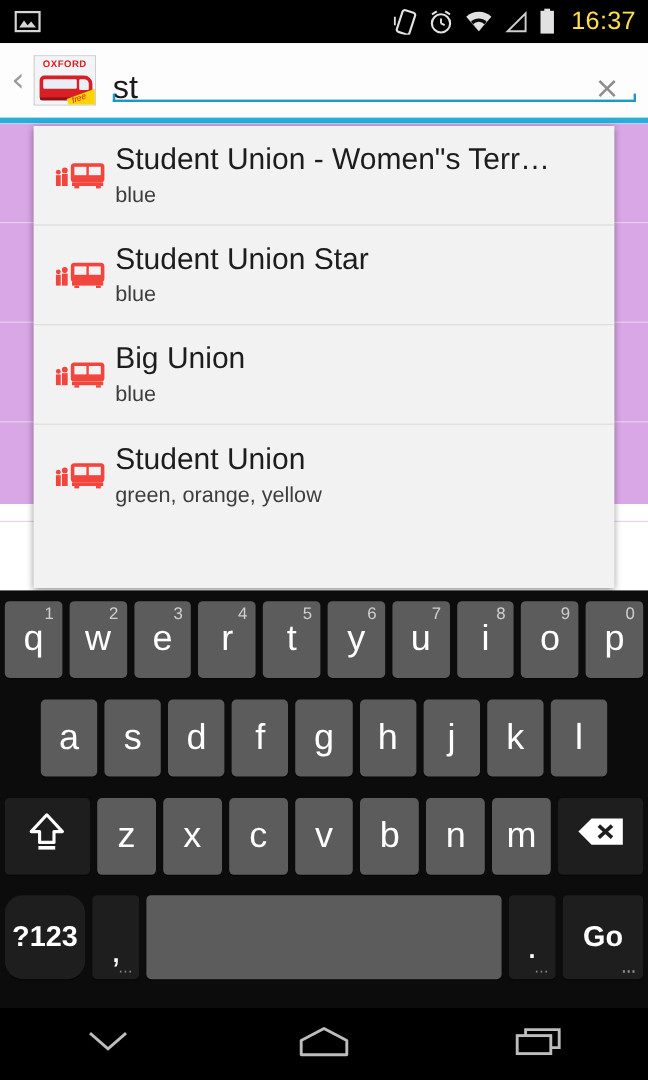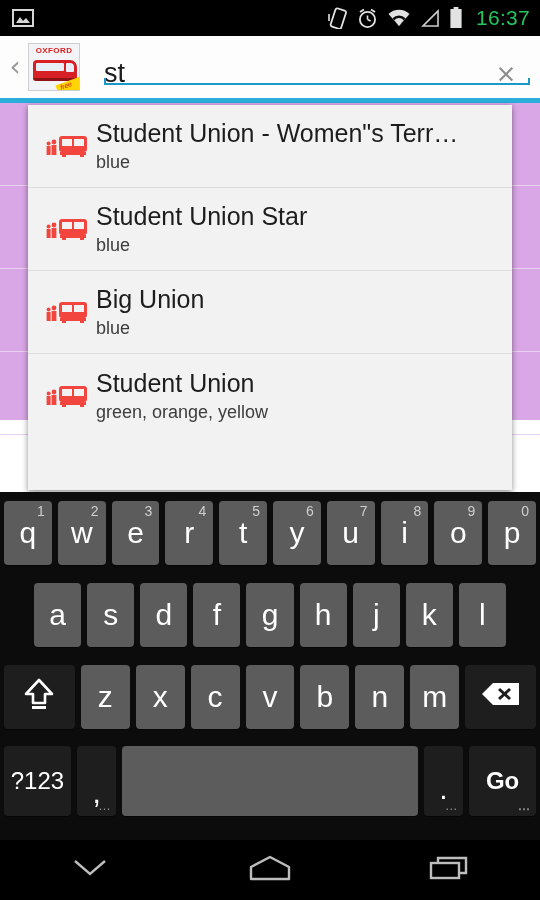--- a/index.html
+++ b/index.html
@@ -13,34 +13,34 @@
   .screen { position:relative; width:540px; height:900px; background:#fff; }
 
   
   .statusbar {
     position:absolute; top:0; left:0; width:540px; height:36px;
     background:#000; display:flex; align-items:center;
     padding:0 10px 0 12px;
   }
   .sb-left { display:flex; align-items:center; gap:8px; }
   .sb-right { margin-left:auto; display:flex; align-items:center; gap:9px; }
-  .sb-clock { color:#22c55e; font-size:21px; letter-spacing:0.3px; margin-left:4px; }
+  .sb-clock { color:#fde047; font-size:21px; letter-spacing:0.3px; margin-left:4px; }
   .sb-ico { display:block; }
 
   
   .appbar {
     position:absolute; top:36px; left:0; width:540px; height:62px;
     background:#fdfdfd; display:flex; align-items:center;
   }
   .back-chev {
     width:26px; margin-left:2px; text-align:center; color:#9a9a9a;
     font-size:28px; line-height:1; font-family:"DejaVu Sans", sans-serif;
   }
   .app-icon {
-    width:52px; height:48px; margin-left:0px; position:relative;
+    width:52px; height:42px; margin-left:0px; position:relative;
     background:#fff; border:1px solid #cfcfcf; overflow:hidden; flex:none;
   }
   .app-icon .ox-label {
     position:absolute; top:2px; left:0; width:100%; text-align:center;
     color:#e01b1b; font-size:8px; font-weight:bold; letter-spacing:0.4px;
   }
   .app-icon .ox-sky { position:absolute; inset:0; background:#f2f4f7; }
   .app-icon .ox-bus {
     position:absolute; left:4px; top:16px; width:44px; height:21px;
     background:#d81f26; border-radius:4px 7px 3px 3px;
@@ -55,21 +55,21 @@
     background:#e7eef5; border-radius:1px 4px 1px 1px;
   }
   .app-icon .ox-free {
     position:absolute; right:-8px; bottom:-4px; width:30px; height:14px;
     background:#ffd400; transform:rotate(-20deg);
   }
   .app-icon .ox-free-t {
     position:absolute; right:0px; bottom:1px; width:26px; text-align:center;
     color:#c22; font-size:7px; transform:rotate(-20deg); font-style:italic;
   }
-  .searchwrap { position:relative; flex:1; height:50px; margin-left:24px; padding-right:10px; }
+  .searchwrap { position:relative; flex:1; height:50px; margin-left:14px; padding-right:10px; }
   .search-input {
     position:absolute; left:0; top:14px; width:calc(100% - 58px); height:34px;
     border:none; outline:none; background:transparent;
     font-size:27px; color:#1b1b1b; font-family:"Liberation Sans", sans-serif;
   }
   .search-underline {
     position:absolute; left:0; bottom:7px; width:calc(100% - 10px); height:2px;
     background:#1b98c9;
   }
   .search-underline:before, .search-underline:after {
@@ -142,21 +142,21 @@
     position:absolute; top:2px; right:7px; font-size:14px; color:#cfcfcf;
   }
   .key .hint-dots {
     position:absolute; bottom:3px; right:5px; font-size:12px; color:#8e8e8e;
     letter-spacing:1px; line-height:8px;
   }
   .key.dark { background:#1e1e1e; }
   .key.space { background:#5c5c5c; flex:6.4; }
   .key.func { flex:1.45; }
   .key.go { flex:1.45; font-size:24px; font-weight:bold; }
-  .key.q123 { flex:1.45; font-size:24px; font-weight:normal; }
+  .key.q123 { flex:1.45; font-size:24px; font-weight:bold;border-radius:15px; }
   .krow.r2 { padding:0 31px; }
   .krow.r3 { padding:0 1px; }
   .krow.r4 { padding:0 1px; height:86px; }
   .krow.r4 .key { height:70px; }
   .key.comma { flex:0.86; font-size:30px; align-items:flex-end; padding-bottom:6px; }
   .key.period { flex:0.86; font-size:30px; align-items:flex-end; padding-bottom:10px; }
 
   
   .navbar {
     position:absolute; left:0; bottom:0; width:540px; height:60px;

